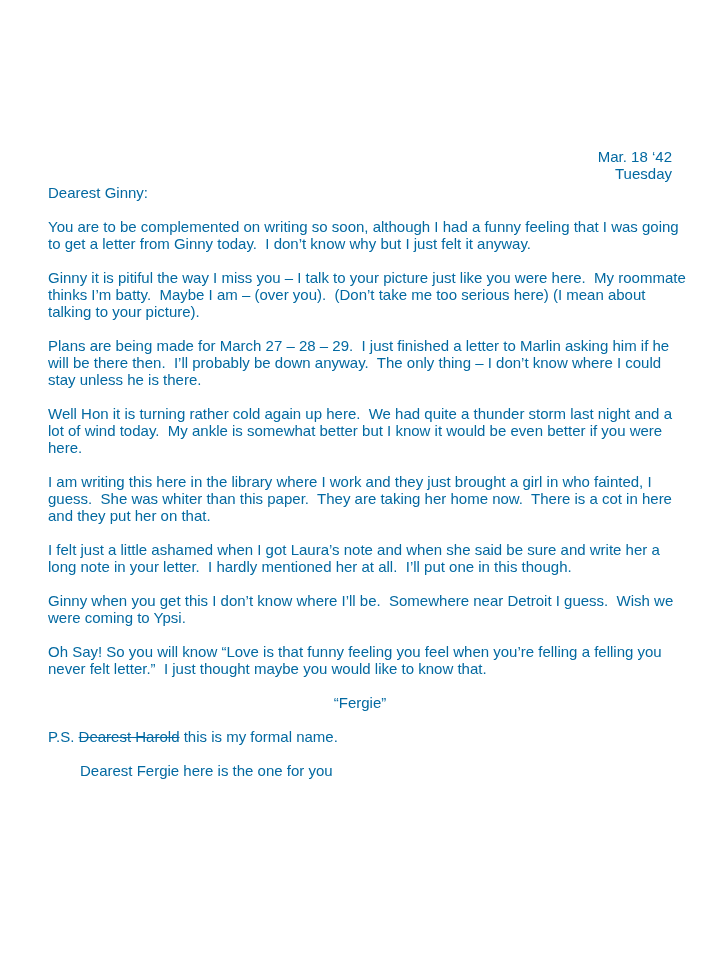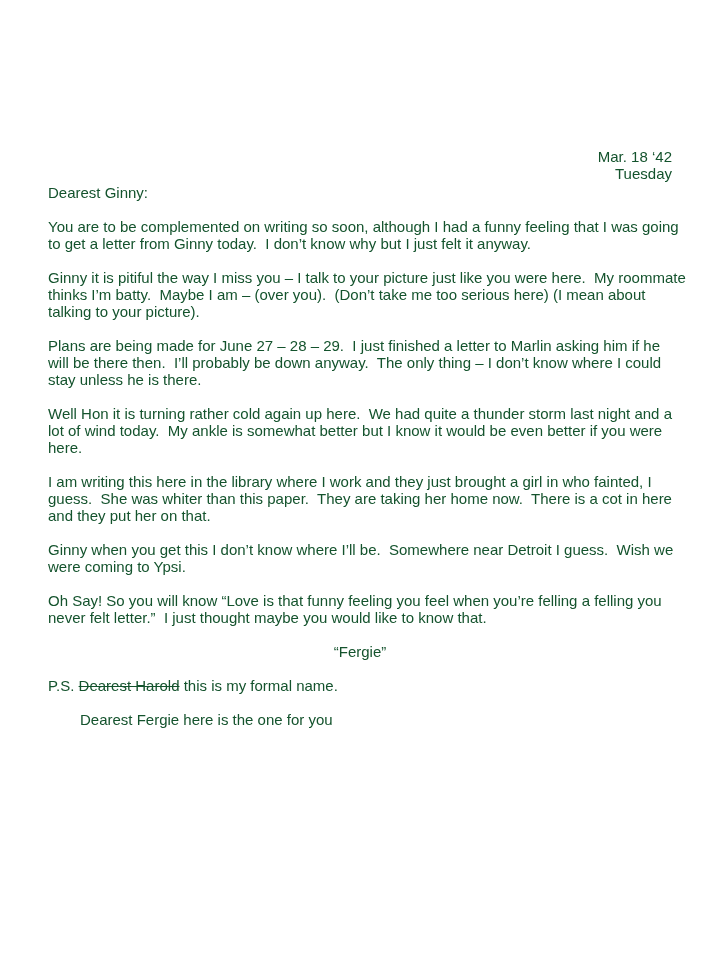--- a/index.html
+++ b/index.html
@@ -6,21 +6,21 @@
     margin: 0;
     padding: 0;
     background: #ffffff;
   }
   .page {
     position: relative;
     box-sizing: border-box;
     width: 720px;
     height: 960px;
     background: #ffffff;
-    color: #14532d;
+    color: #0369a1;
     font-family: "Liberation Sans", sans-serif;
     font-size: 15px;
     line-height: 17px;
     padding: 148px 48px 0 48px;
     overflow: hidden;
   }
   .date-block {
     text-align: right;
     margin: 0;
   }
@@ -52,29 +52,31 @@
     <div>Tuesday</div>
   </div>
 
   <div class="salutation">Dearest Ginny:</div>
 
   <p class="para">You are to be complemented on writing so soon, although I had a funny feeling that I was going
 to get a letter from Ginny today.  I don’t know why but I just felt it anyway.</p>
   <p class="para">Ginny it is pitiful the way I miss you – I talk to your picture just like you were here.  My roommate
 thinks I’m batty.  Maybe I am – (over you).  (Don’t take me too serious here) (I mean about
 talking to your picture).</p>
-  <p class="para">Plans are being made for June 27 – 28 – 29.  I just finished a letter to Marlin asking him if he
+  <p class="para">Plans are being made for March 27 – 28 – 29.  I just finished a letter to Marlin asking him if he
 will be there then.  I’ll probably be down anyway.  The only thing – I don’t know where I could
 stay unless he is there.</p>
   <p class="para">Well Hon it is turning rather cold again up here.  We had quite a thunder storm last night and a
 lot of wind today.  My ankle is somewhat better but I know it would be even better if you were
 here.</p>
   <p class="para">I am writing this here in the library where I work and they just brought a girl in who fainted, I
 guess.  She was whiter than this paper.  They are taking her home now.  There is a cot in here
 and they put her on that.</p>
+  <p class="para">I felt just a little ashamed when I got Laura’s note and when she said be sure and write her a
+long note in your letter.  I hardly mentioned her at all.  I’ll put one in this though.</p>
   <p class="para">Ginny when you get this I don’t know where I’ll be.  Somewhere near Detroit I guess.  Wish we
 were coming to Ypsi.</p>
   <p class="para">Oh Say! So you will know “Love is that funny feeling you feel when you’re felling a felling you
 never felt letter.”  I just thought maybe you would like to know that.</p>
 
   <p class="para center">“Fergie”</p>
 
   <p class="para"><span>P.S. </span><span class="strike">Dearest Harold</span><span> this is my formal name.</span></p>
 
   <p class="para indent">Dearest Fergie here is the one for you</p>

